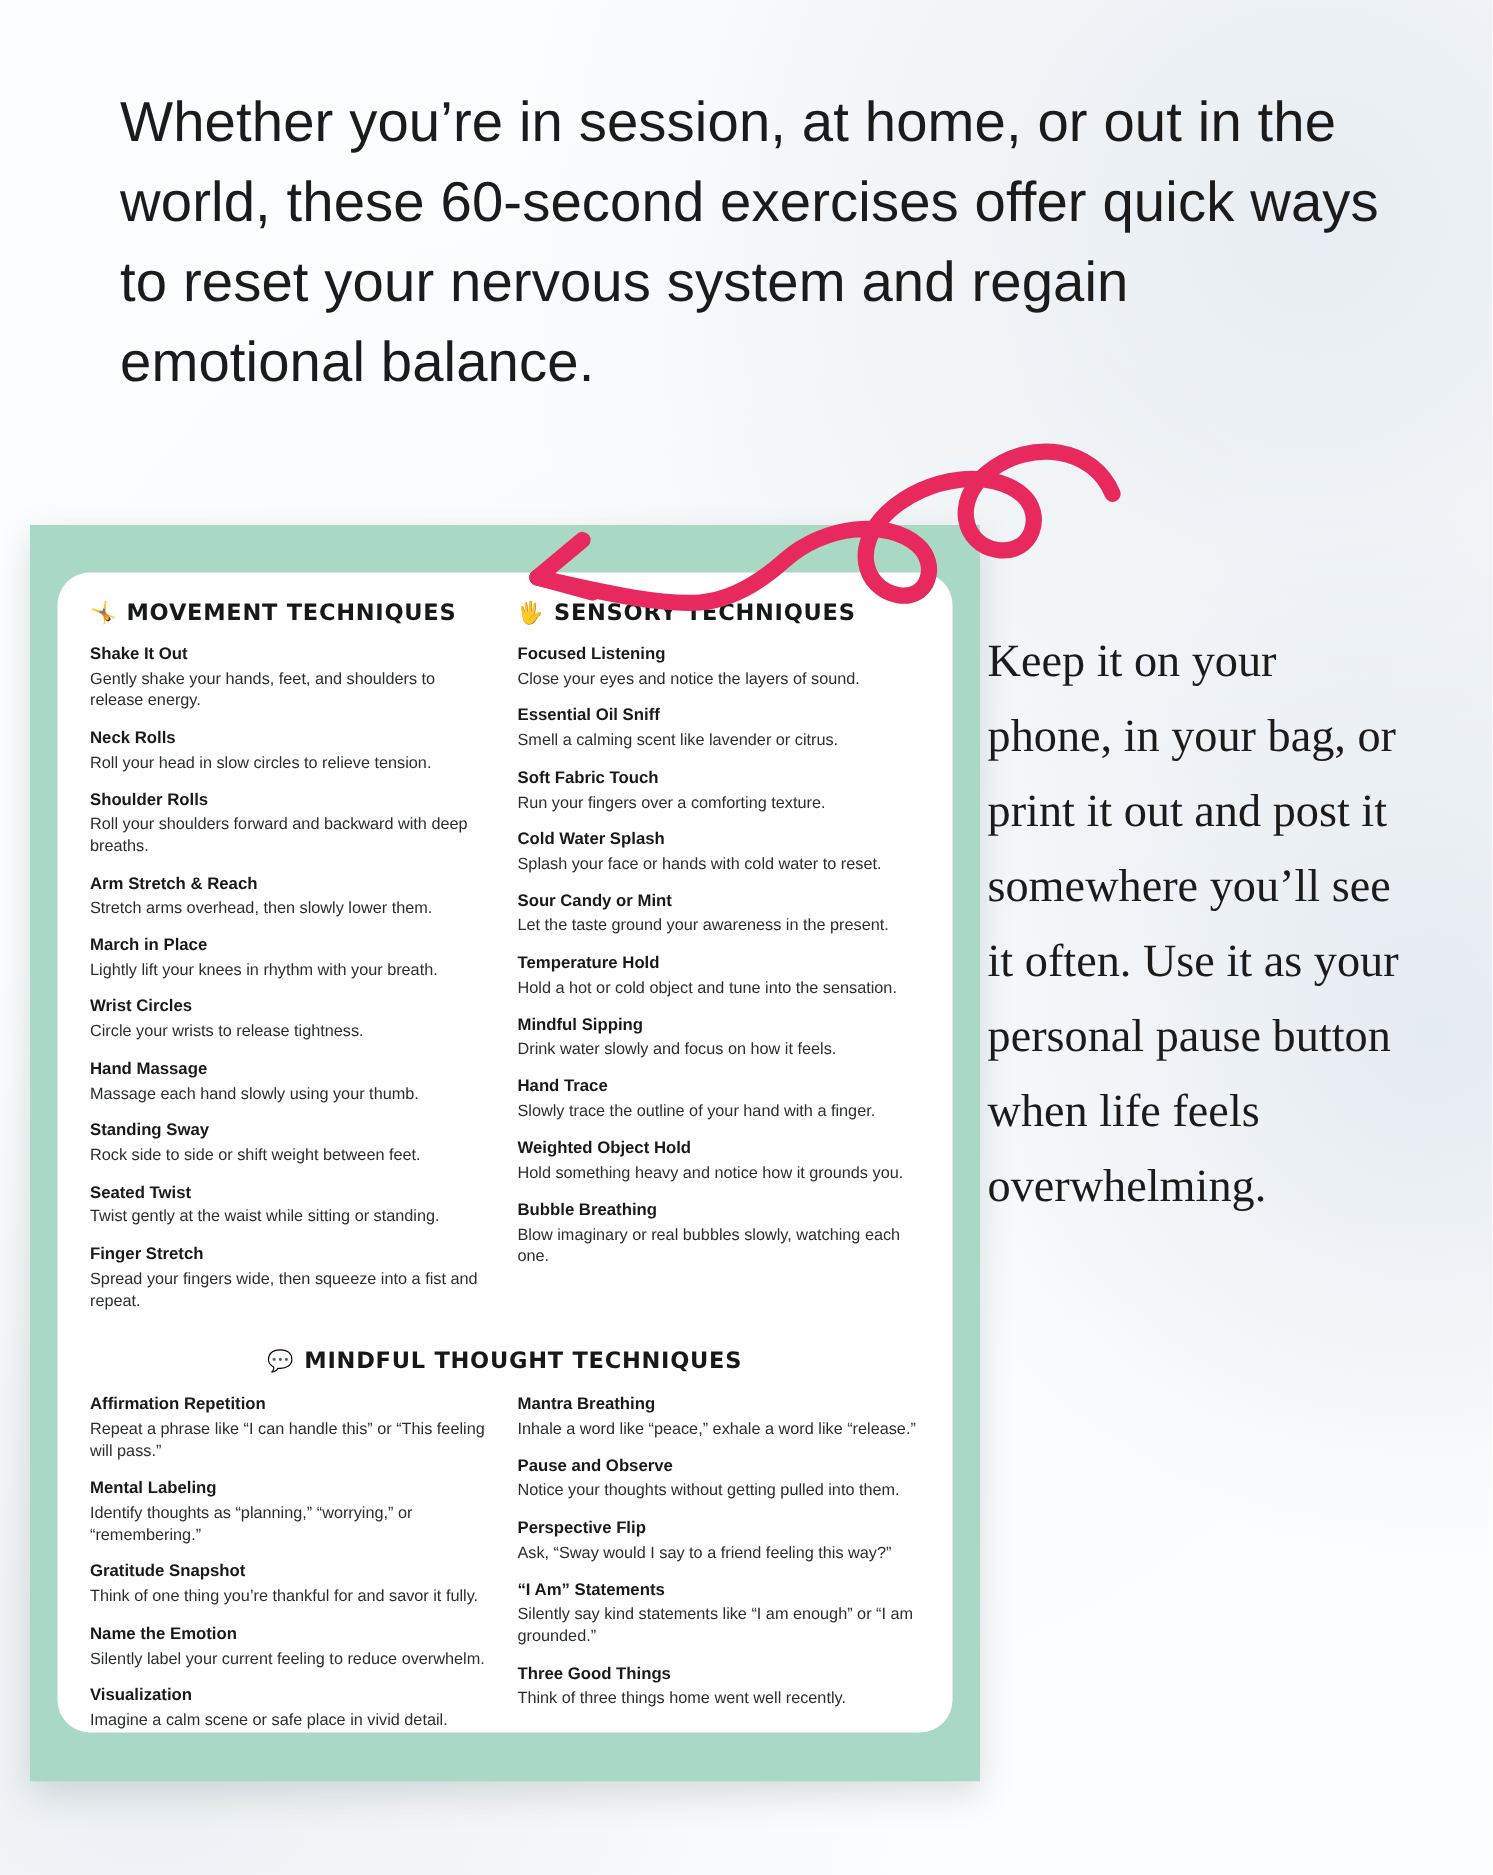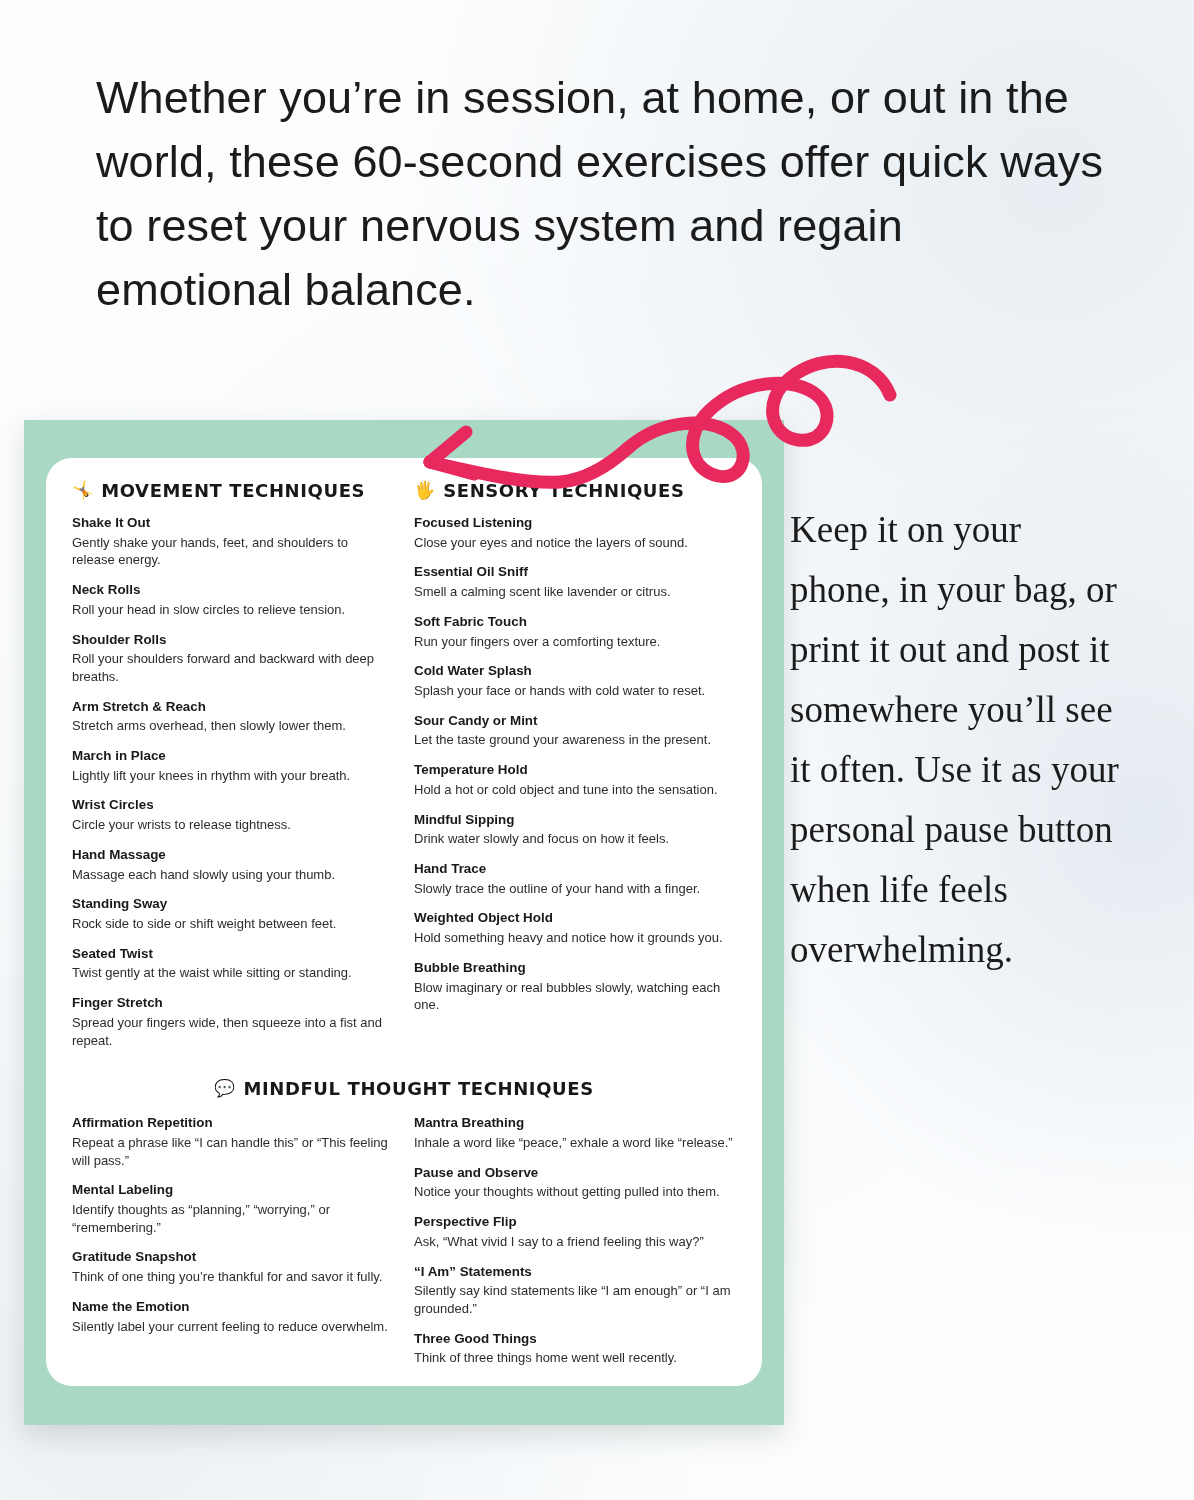--- a/index.html
+++ b/index.html
@@ -251,34 +251,38 @@
           <div class="d">Identify thoughts as “planning,” “worrying,” or “remembering.”</div>
         </div>
         <div class="item">
           <div class="t">Gratitude Snapshot</div>
           <div class="d">Think of one thing you’re thankful for and savor it fully.</div>
         </div>
         <div class="item">
           <div class="t">Name the Emotion</div>
           <div class="d">Silently label your current feeling to reduce overwhelm.</div>
         </div>
+        <div class="item">
+          <div class="t">Visualization</div>
+          <div class="d">Imagine a calm scene or safe place in vivid detail.</div>
+        </div>
       </div>
 
       <div class="col">
         <div class="item">
           <div class="t">Mantra Breathing</div>
           <div class="d">Inhale a word like “peace,” exhale a word like “release.”</div>
         </div>
         <div class="item">
           <div class="t">Pause and Observe</div>
           <div class="d">Notice your thoughts without getting pulled into them.</div>
         </div>
         <div class="item">
           <div class="t">Perspective Flip</div>
-          <div class="d">Ask, “What vivid I say to a friend feeling this way?”</div>
+          <div class="d">Ask, “Sway would I say to a friend feeling this way?”</div>
         </div>
         <div class="item">
           <div class="t">“I Am” Statements</div>
           <div class="d">Silently say kind statements like “I am enough” or “I am grounded.”</div>
         </div>
         <div class="item">
           <div class="t">Three Good Things</div>
           <div class="d">Think of three things home went well recently.</div>
         </div>
       </div>

